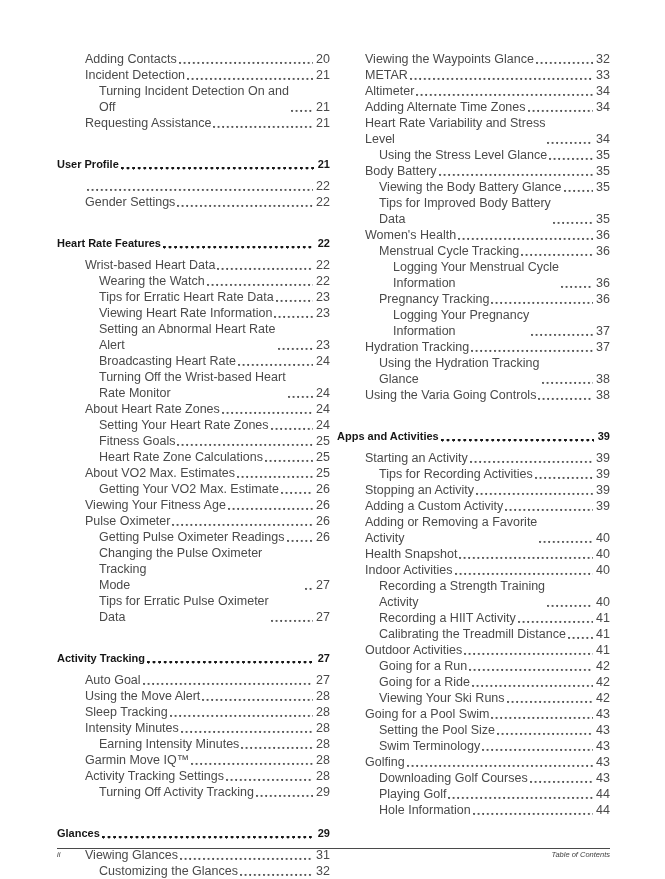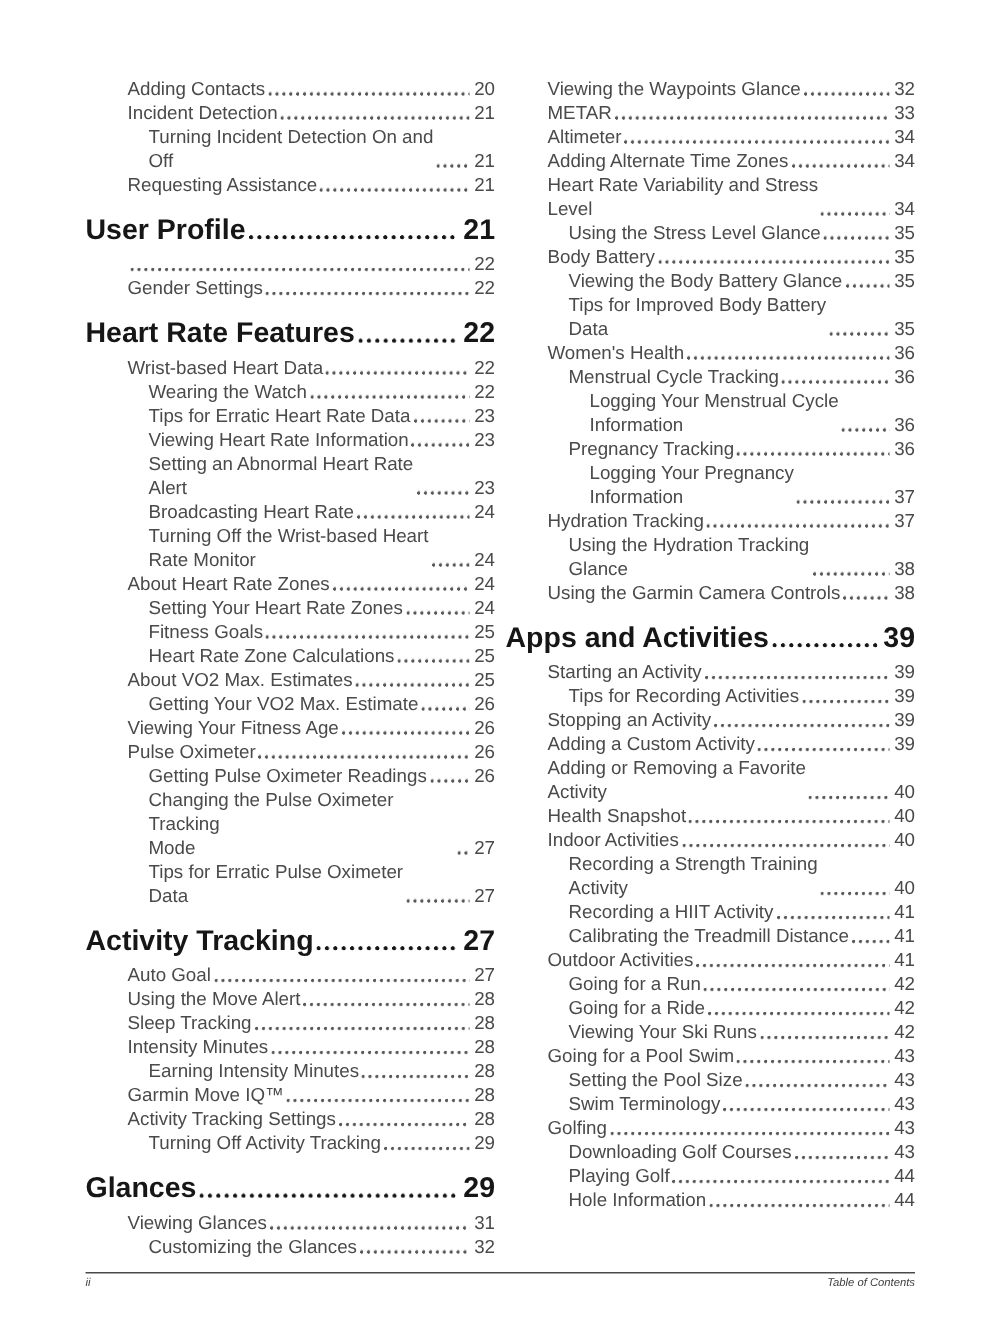--- a/index.html
+++ b/index.html
@@ -27,22 +27,22 @@
   .entry.lvl3{padding-left:56px;}
 
   .dots{
     flex:1 1 auto;min-width:8px;height:3px;
     margin:0 2px 3px 2px;
     background-image:radial-gradient(circle at 1.1px 1.7px,#565656 0.95px,rgba(0,0,0,0) 1.25px);
     background-size:4.6px 3px;background-repeat:repeat-x;background-position:left bottom;
   }
 
   .header{
-    color:#161616;font-weight:bold;font-size:19px;line-height:20px;
-    margin-top:13px;margin-bottom:4px;
+    color:#161616;font-weight:bold;font-size:11px;line-height:20px;
+    margin-top:23px;margin-bottom:4px;
   }
   .header .dots{
     height:4px;margin:0 3px 4px 2px;
     background-image:radial-gradient(circle at 1.4px 2.2px,#161616 1.2px,rgba(0,0,0,0) 1.55px);
     background-size:5.6px 4px;
   }
 
   .footer{position:absolute;left:57px;top:848px;width:553px;font-style:italic;}
   .rule{border-top:1px solid #4a4a4a;height:0;}
   .footer-row{
@@ -331,21 +331,21 @@
           <span class="dots"></span>
           <span class="pnum">37</span>
         </div>
         <div class="row entry lvl2">
           <span class="label">Using the Hydration Tracking
 Glance</span>
           <span class="dots"></span>
           <span class="pnum">38</span>
         </div>
         <div class="row entry lvl1">
-          <span class="label">Using the Garmin Camera Controls</span>
+          <span class="label">Using the Varia Going Controls</span>
           <span class="dots"></span>
           <span class="pnum">38</span>
         </div>
         <div class="row header">
           <span class="label">Apps and Activities</span>
           <span class="dots"></span>
           <span class="pnum">39</span>
         </div>
         <div class="row entry lvl1">
           <span class="label">Starting an Activity</span>

